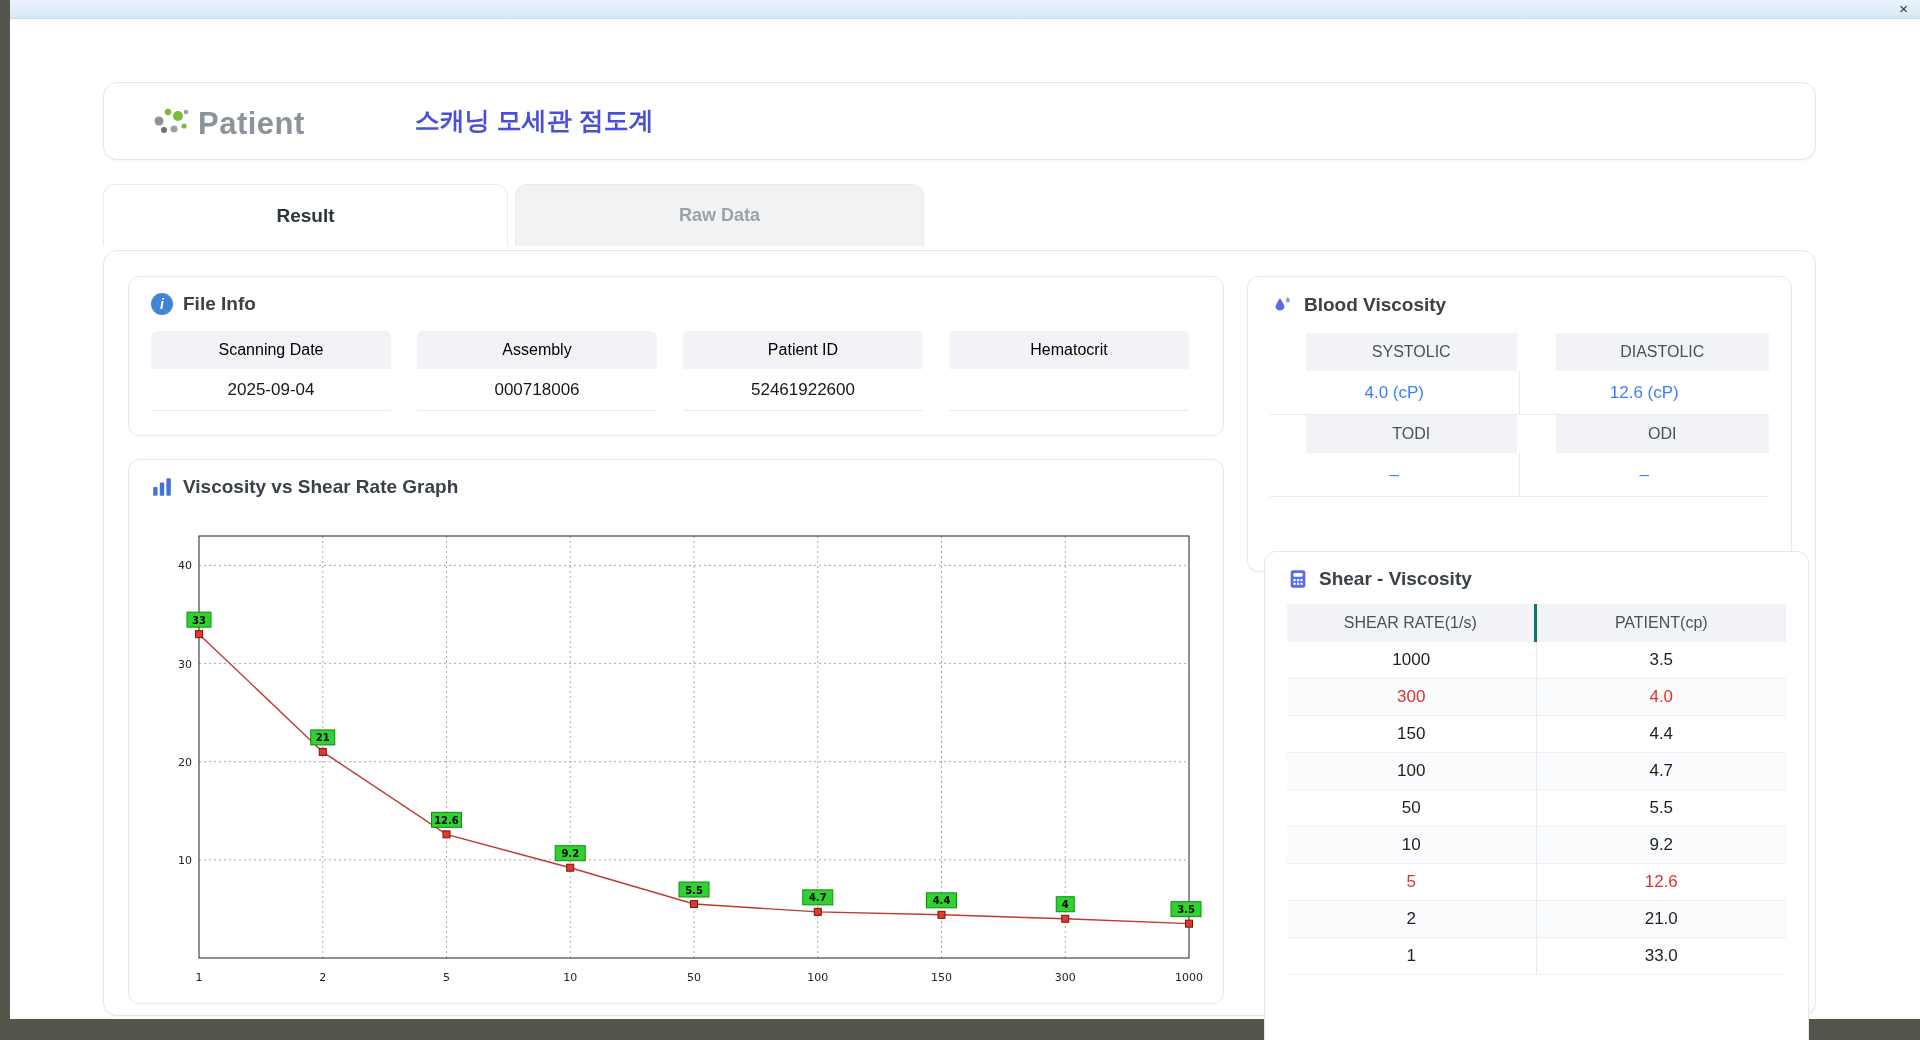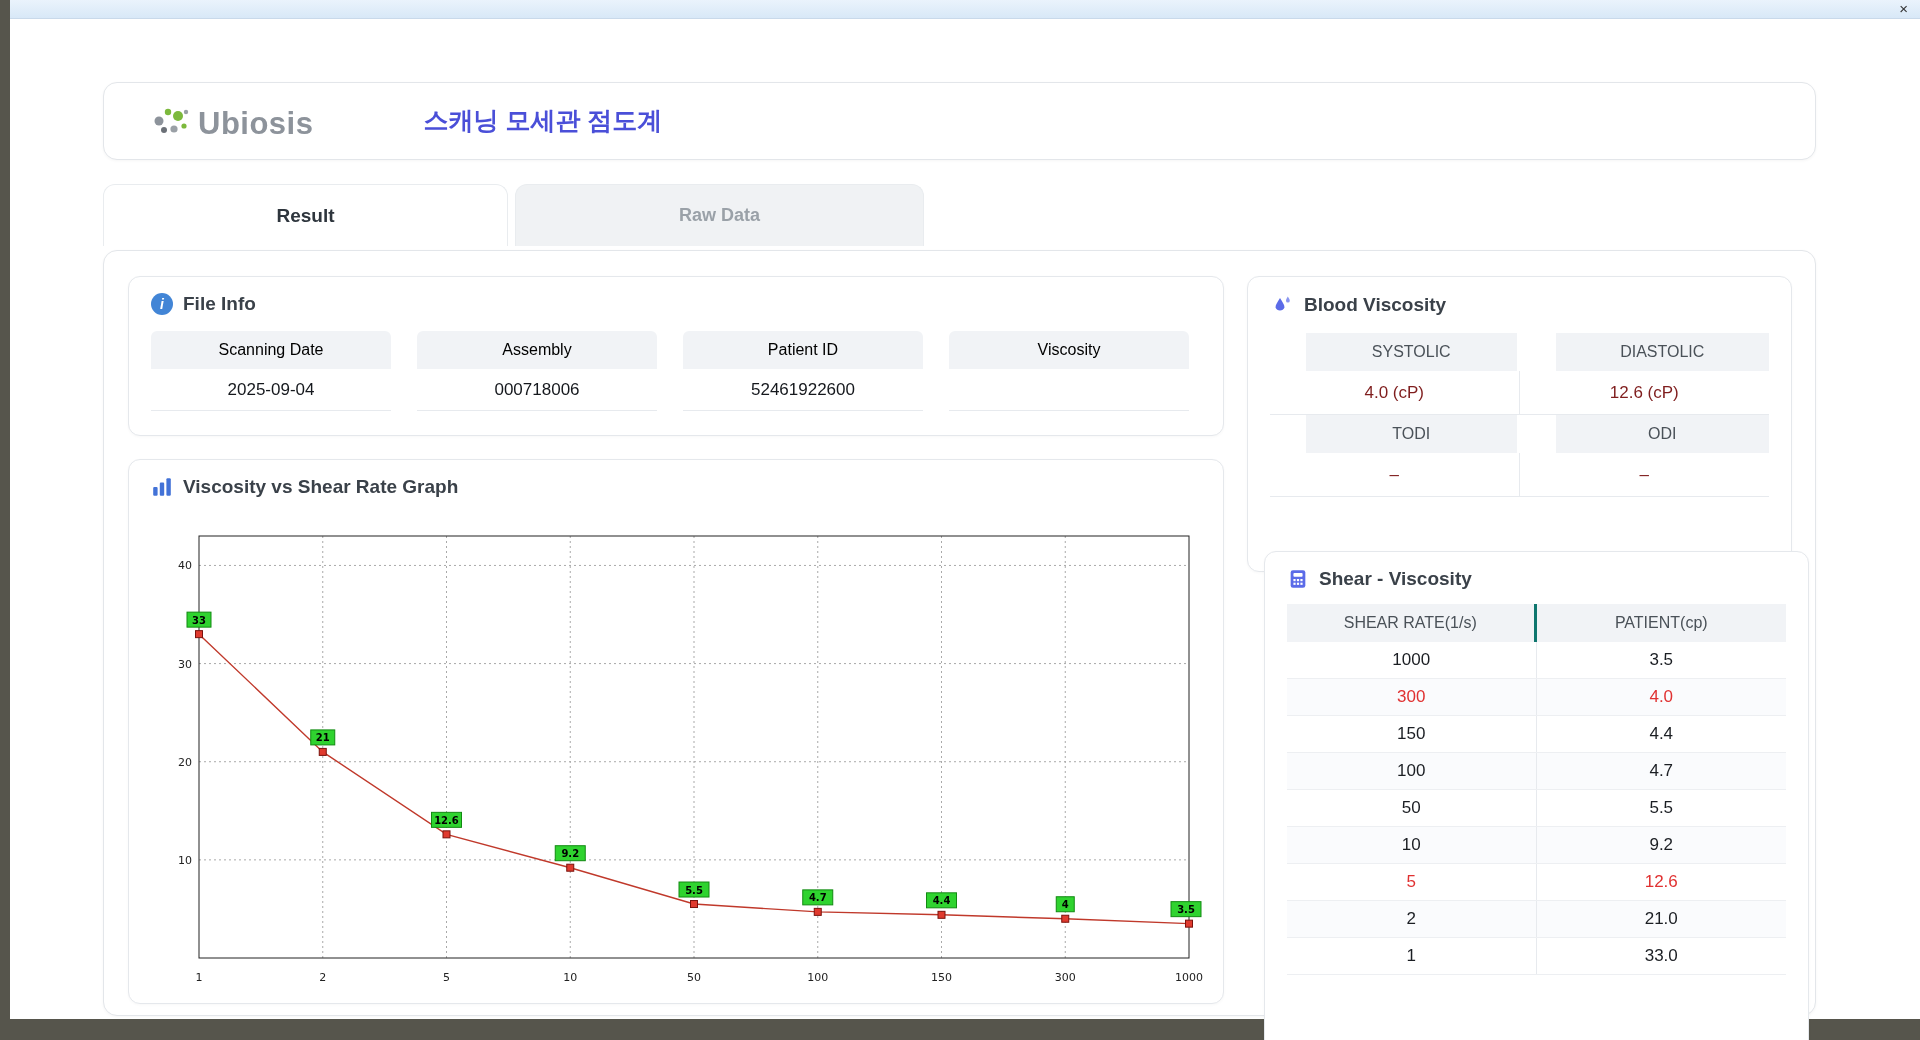--- a/index.html
+++ b/index.html
@@ -54,21 +54,21 @@
   .field{ width:240px; }
   .field-header{ background:#f1f3f6; height:38px; line-height:38px; text-align:center;
     font-size:16px; color:#000000; border-radius:6px 6px 0 0; }
   .field-value{ height:42px; line-height:42px; text-align:center; font-size:17px; color:#15181d;
     border-bottom:1px solid #e7eaee; }
 
   
   .bv-grid{ display:grid; grid-template-columns:1fr 1fr; margin-top:16px; }
   .bv-header{ background:#f1f3f6; height:38px; line-height:38px; text-align:center; font-size:16px; color:#4a5158;margin-left:36px; }
   .bv-header.first{ border-right:3px solid #fff; }
-  .bv-value{ height:44px; line-height:44px; text-align:center; font-size:17px; color:#7f1d1d;
+  .bv-value{ height:44px; line-height:44px; text-align:center; font-size:17px; color:#3b82f6;
     border-bottom:1px solid #e7eaee; }
   .bv-value.first{ border-right:1px solid #e7eaee; }
 
   
   .shear-table{ margin-top:14px; }
   .st-headrow{ display:grid; grid-template-columns:1fr 1fr; }
   .st-h{ background:#f1f3f6; height:38px; line-height:38px; text-align:center; font-size:16px; color:#4a5158; }
   .st-h.first{ border-right:3px solid #0f766e; }
   .st-row{ display:grid; grid-template-columns:1fr 1fr; border-bottom:1px solid #edeff2; }
   .st-row.alt{ background:#fafbfd; }
@@ -93,21 +93,21 @@
       <div class="logo">
         <svg class="svg-icon" width="40" height="36" viewBox="0 0 40 36">
           <circle cx="7" cy="18" r="4.5" fill="#8d939b"></circle>
           <circle cx="16" cy="9" r="3.2" fill="#7cb93c"></circle>
           <circle cx="26" cy="13" r="5" fill="#7cb93c"></circle>
           <circle cx="12" cy="27" r="3" fill="#6b7077"></circle>
           <circle cx="22" cy="26" r="3.6" fill="#9aa0a6"></circle>
           <circle cx="32" cy="23" r="2.6" fill="#7cb93c"></circle>
           <circle cx="34" cy="9" r="2.2" fill="#9aa0a6"></circle>
         </svg>
-        <span class="logo-text">Ubiosis</span>
+        <span class="logo-text">Patient</span>
       </div>
       <div class="app-title">스캐닝 모세관 점도계</div>
     </div>
 
     <div class="tabs">
       <div class="tab tab-raw">Raw Data</div>
       <div class="tab tab-result">Result</div>
     </div>
 
     <div class="content-card">
@@ -124,21 +124,21 @@
             </div>
             <div class="field">
               <div class="field-header">Assembly</div>
               <div class="field-value">000718006</div>
             </div>
             <div class="field">
               <div class="field-header">Patient ID</div>
               <div class="field-value">52461922600</div>
             </div>
             <div class="field">
-              <div class="field-header">Viscosity</div>
+              <div class="field-header">Hematocrit</div>
               <div class="field-value"></div>
             </div>
           </div>
       </section>
 
       <section class="card graph-card">
         <div class="card-title">
           <svg class="svg-icon" width="22" height="22" viewBox="0 0 20 20">
             <rect x="2" y="10" width="4" height="8" rx="1" fill="#4272d7"></rect>
             <rect x="8" y="6" width="4" height="12" rx="1" fill="#4272d7"></rect>

